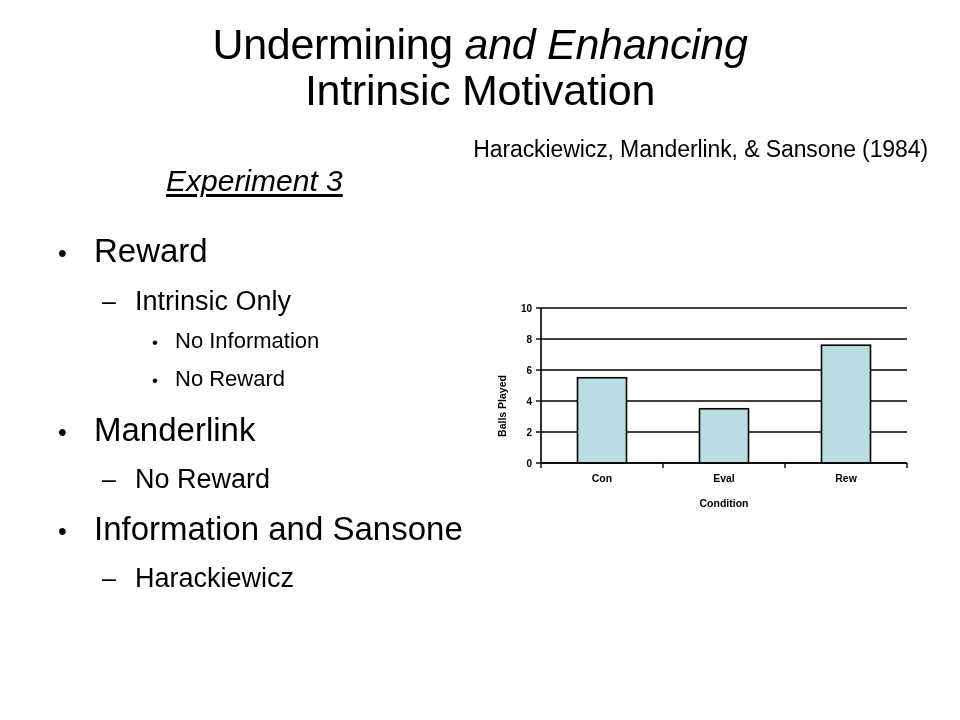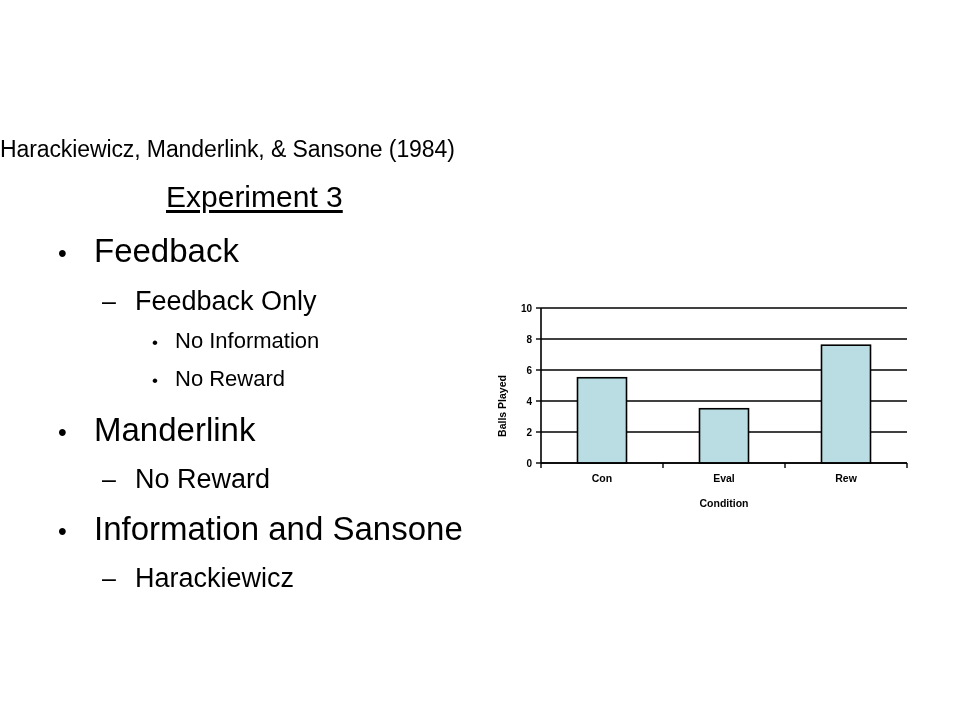--- a/index.html
+++ b/index.html
@@ -33,31 +33,32 @@
     white-space: nowrap;
   }
   .title-ital {
     font-style: italic;
   }
   #citation {
     position: absolute;
     left: 0;
     top: 136px;
     width: 928px;
-    text-align: left;
+    text-align: right;
     font-size: 23px;
     letter-spacing: -0.1px;
   }
 
   
   #experiment-heading {
     position: absolute;
     left: 166px;
-    top: 180px;
+    top: 164px;
     font-size: 30px;
+    font-style: italic;
     text-decoration: underline;
     text-underline-offset: 3px;
     white-space: nowrap;
   }
 
   
   #outline {
     position: absolute;
     left: 0;
     top: 0;
@@ -132,35 +133,39 @@
     font-weight: bold;
     fill: #000000;
     text-anchor: middle;
   }
 </style>
 </head>
 <body>
 
 <div id="slide">
 
+  <div id="title-block">
+    <div class="title-line"><span>Undermining </span><span class="title-ital">and Enhancing</span></div>
+    <div class="title-line">Intrinsic Motivation</div>
+  </div>
 
   <div id="citation">Harackiewicz, Manderlink, &amp; Sansone (1984)</div>
 
   <div id="experiment-heading">Experiment 3</div>
 
   <div id="outline">
 
     <div class="bullet-row lvl1" style="top:232px">
       <span class="bullet-mark">•</span>
-      <span class="bullet-text">Feedback</span>
+      <span class="bullet-text">Reward</span>
     </div>
 
     <div class="bullet-row lvl2" style="top:286px">
       <span class="bullet-mark">–</span>
-      <span class="bullet-text">Feedback Only</span>
+      <span class="bullet-text">Intrinsic Only</span>
     </div>
 
     <div class="bullet-row lvl3" style="top:328px">
       <span class="bullet-mark">•</span>
       <span class="bullet-text">No Information</span>
     </div>
 
     <div class="bullet-row lvl3" style="top:366px">
       <span class="bullet-mark">•</span>
       <span class="bullet-text">No Reward</span>

